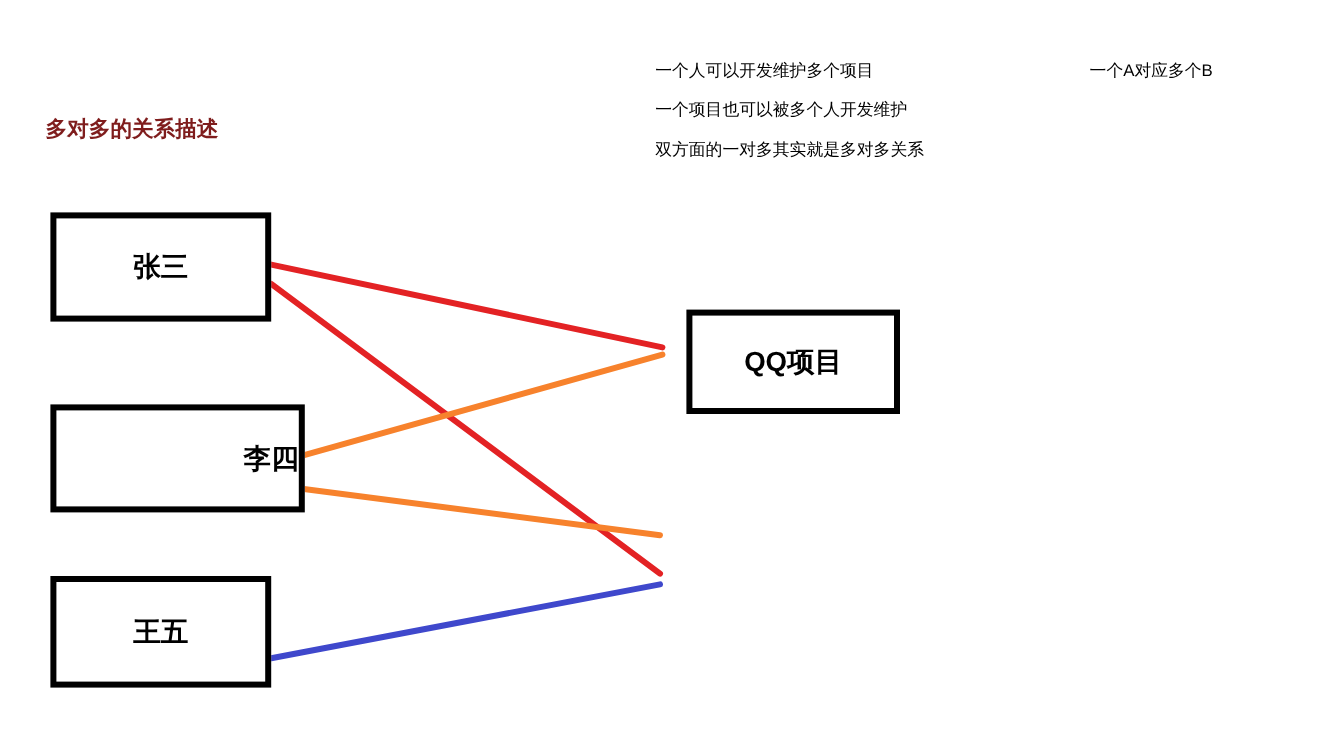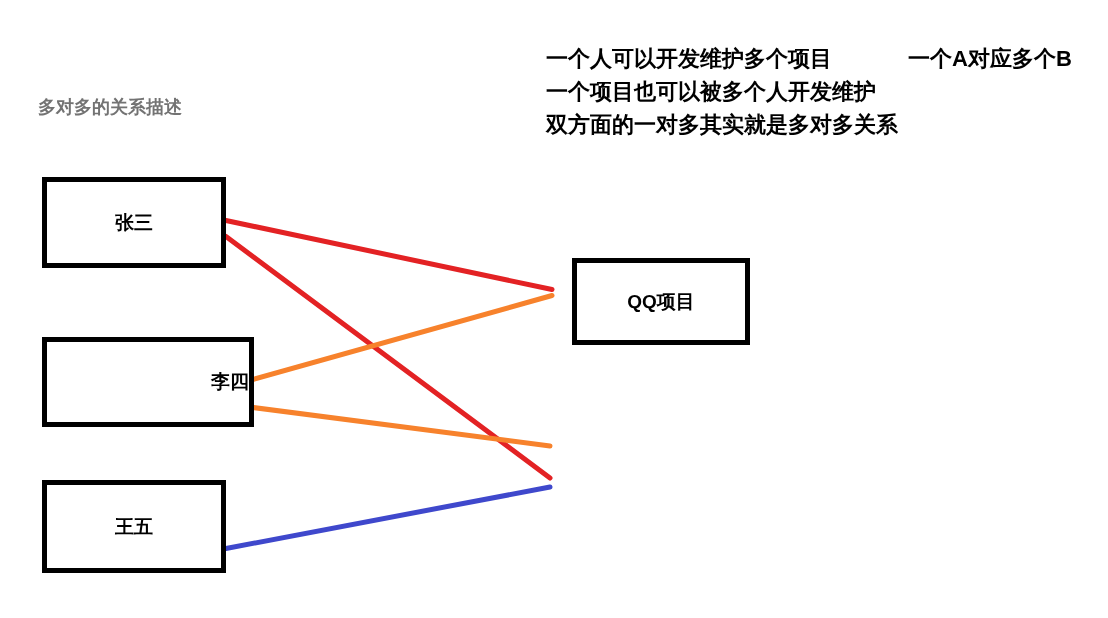--- a/index.html
+++ b/index.html
@@ -19,45 +19,45 @@
     position: absolute;
     left: 0; top: 0;
     width: 1108px; height: 618px;
     pointer-events: none;
   }
   .title {
     position: absolute;
     left: 38px; top: 95px;
     font-size: 18px;
     font-weight: bold;
-    color: #737373;
+    color: #7f1d1d;
     white-space: nowrap;
   }
   .notes {
     position: absolute;
     top: 42px;
-    font-size: 22px;
-    font-weight: bold;
+    font-size: 14px;
+    font-weight: normal;
     color: #000000;
     line-height: 33px;
     white-space: nowrap;
   }
   .notes-middle { left: 546px; }
   .notes-right  { left: 908px; }
   .box {
     position: absolute;
     border: 5px solid #000000;
     background: #ffffff;
     box-sizing: border-box;
     display: flex;
     align-items: center;
     justify-content: center;
   }
   .box-label {
-    font-size: 19px;
+    font-size: 23px;
     font-weight: bold;
     color: #000000;
     white-space: nowrap;
   }
   .box-zhangsan { left: 42px;  top: 177px; width: 184px; height: 91px; }
   .box-lisi     { left: 42px;  top: 337px; width: 212px; height: 90px; justify-content: flex-end; }
   .box-wangwu   { left: 42px;  top: 480px; width: 184px; height: 93px; }
   .box-qq       { left: 572px; top: 258px; width: 178px; height: 87px; }
   .box-weixin   { left: 550px; top: 423px; width: 178px; height: 90px; }
 </style>

